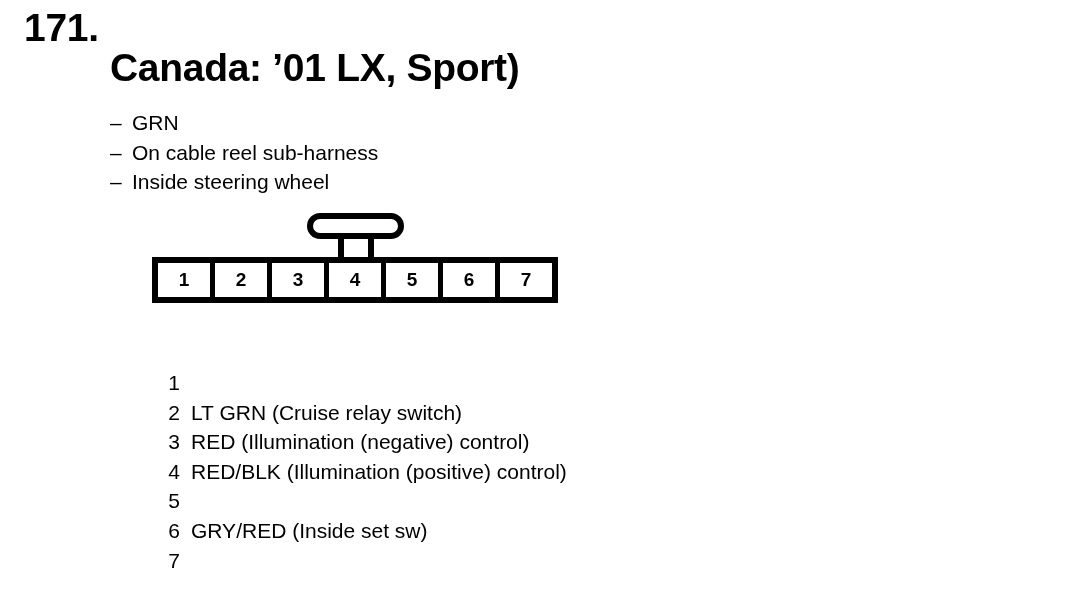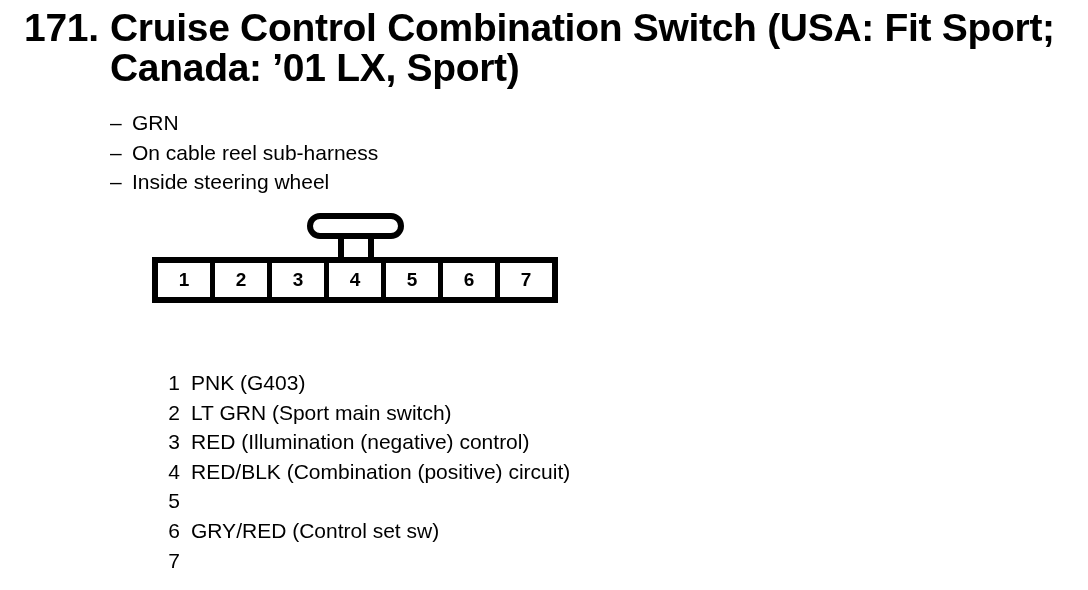--- a/index.html
+++ b/index.html
@@ -141,21 +141,20 @@
   .legend-desc {
     padding-left: 11px;
   }
 </style>
 </head>
 <body>
 
 <div class="title-block">
   <div class="title-line title-line-1">
     <span class="title-number">171.</span>
-    <span class="title-text">Cruise Control Combination Switch (USA: Fit Sport;</span>
   </div>
   <div class="title-line title-line-2">Canada: ’01 LX, Sport)</div>
 </div>
 
 <div class="notes">
   <div class="note-row">
     <span class="note-dash">–</span><span>GRN</span>
   </div>
   <div class="note-row">
     <span class="note-dash">–</span><span>On cable reel sub-harness</span>
@@ -175,37 +174,36 @@
     <div class="pin-cell">4</div>
     <div class="pin-cell">5</div>
     <div class="pin-cell">6</div>
     <div class="pin-cell">7</div>
   </div>
 </div>
 
 <div class="legend">
   <div class="legend-row">
     <span class="legend-num">1</span>
-    <span class="legend-desc">PNK (G403)</span>
   </div>
   <div class="legend-row">
     <span class="legend-num">2</span>
-    <span class="legend-desc">LT GRN (Sport main switch)</span>
+    <span class="legend-desc">LT GRN (Cruise relay switch)</span>
   </div>
   <div class="legend-row">
     <span class="legend-num">3</span>
     <span class="legend-desc">RED (Illumination (negative) control)</span>
   </div>
   <div class="legend-row">
     <span class="legend-num">4</span>
-    <span class="legend-desc">RED/BLK (Combination (positive) circuit)</span>
+    <span class="legend-desc">RED/BLK (Illumination (positive) control)</span>
   </div>
   <div class="legend-row">
     <span class="legend-num">5</span>
   </div>
   <div class="legend-row">
     <span class="legend-num">6</span>
-    <span class="legend-desc">GRY/RED (Control set sw)</span>
+    <span class="legend-desc">GRY/RED (Inside set sw)</span>
   </div>
   <div class="legend-row">
     <span class="legend-num">7</span>
   </div>
 </div>
 
 </body></html>

